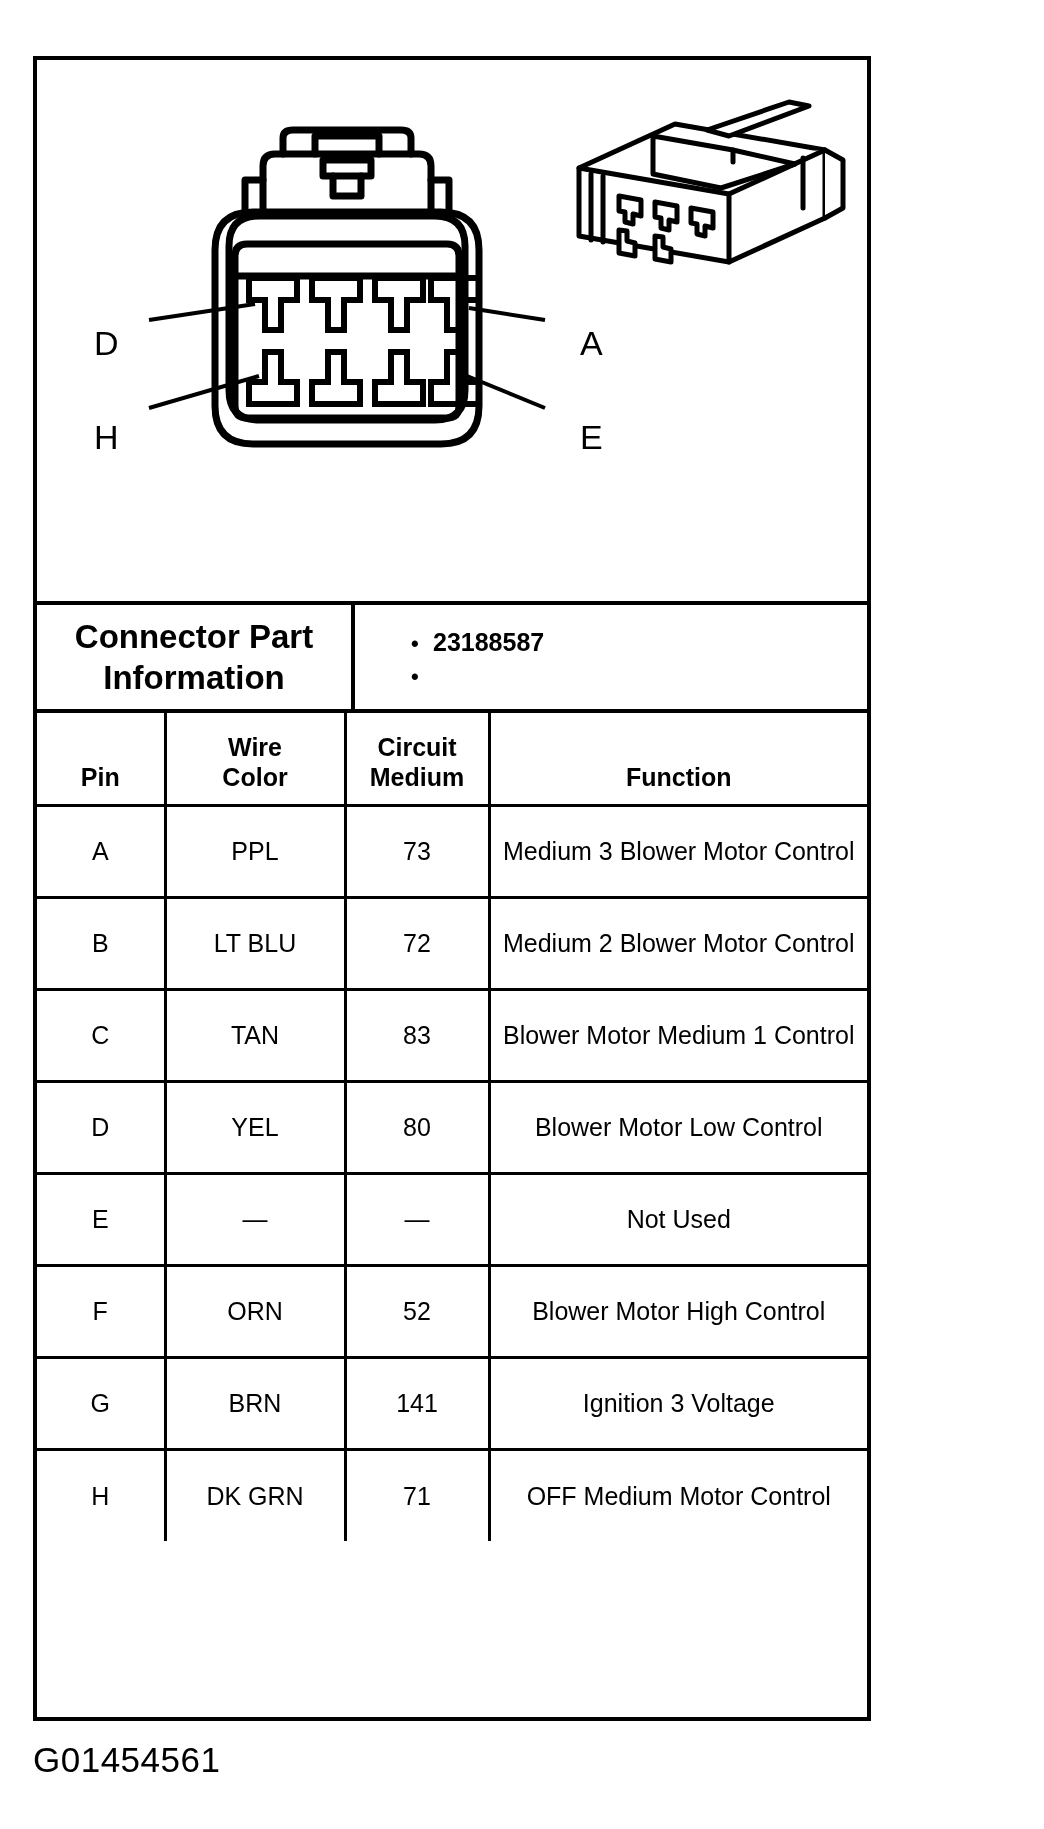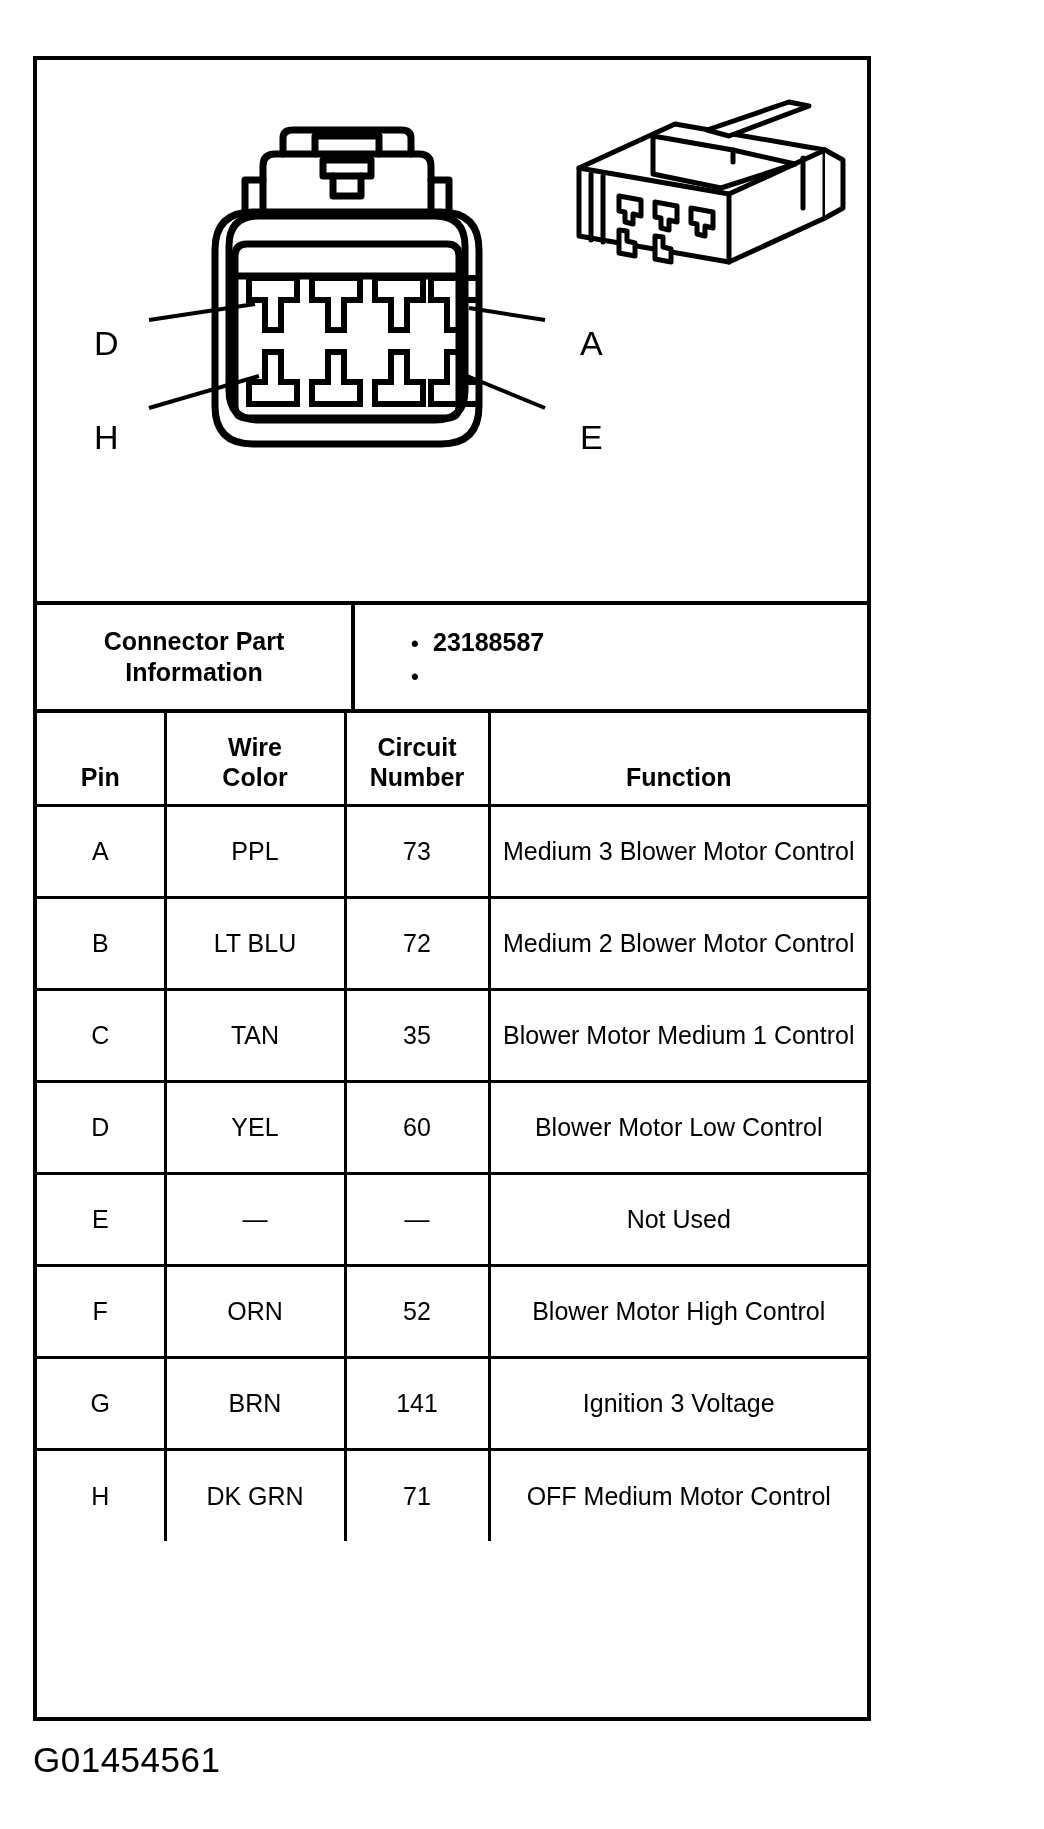--- a/index.html
+++ b/index.html
@@ -76,21 +76,21 @@
   .partinfo-label {
     width: 318px;
     flex: 0 0 318px;
     border-right: 4px solid #000;
     box-sizing: border-box;
     display: flex;
     align-items: center;
     justify-content: center;
     text-align: center;
     font-weight: bold;
-    font-size: 25px;
+    font-size: 33px;
     line-height: 1.25;
     padding: 6px 10px;
   }
   .partinfo-values {
     flex: 1 1 auto;
     padding: 10px 0 10px 56px;
     display: flex;
     flex-direction: column;
     justify-content: center;
     gap: 9px;
@@ -271,48 +271,48 @@
     </colgroup>
     <thead>
       <tr>
         <th>Pin</th>
         <th class="hdr-two-line">
           <span>Wire</span>
           <span>Color</span>
         </th>
         <th class="hdr-two-line">
           <span>Circuit</span>
-          <span>Number</span>
+          <span>Medium</span>
         </th>
         <th>Function</th>
       </tr>
     </thead>
     <tbody>
       <tr>
         <td class="cell-center">A</td>
         <td class="cell-center">PPL</td>
         <td class="cell-center">73</td>
         <td class="cell-func">Medium 3 Blower Motor Control</td>
       </tr>
       <tr>
         <td class="cell-center">B</td>
         <td class="cell-center">LT BLU</td>
         <td class="cell-center">72</td>
         <td class="cell-func">Medium 2 Blower Motor Control</td>
       </tr>
       <tr>
         <td class="cell-center">C</td>
         <td class="cell-center">TAN</td>
-        <td class="cell-center">35</td>
+        <td class="cell-center">83</td>
         <td class="cell-func">Blower Motor Medium 1 Control</td>
       </tr>
       <tr>
         <td class="cell-center">D</td>
         <td class="cell-center">YEL</td>
-        <td class="cell-center">60</td>
+        <td class="cell-center">80</td>
         <td class="cell-func">Blower Motor Low Control</td>
       </tr>
       <tr>
         <td class="cell-center">E</td>
         <td class="cell-center">—</td>
         <td class="cell-center">—</td>
         <td class="cell-func">Not Used</td>
       </tr>
       <tr>
         <td class="cell-center">F</td>

